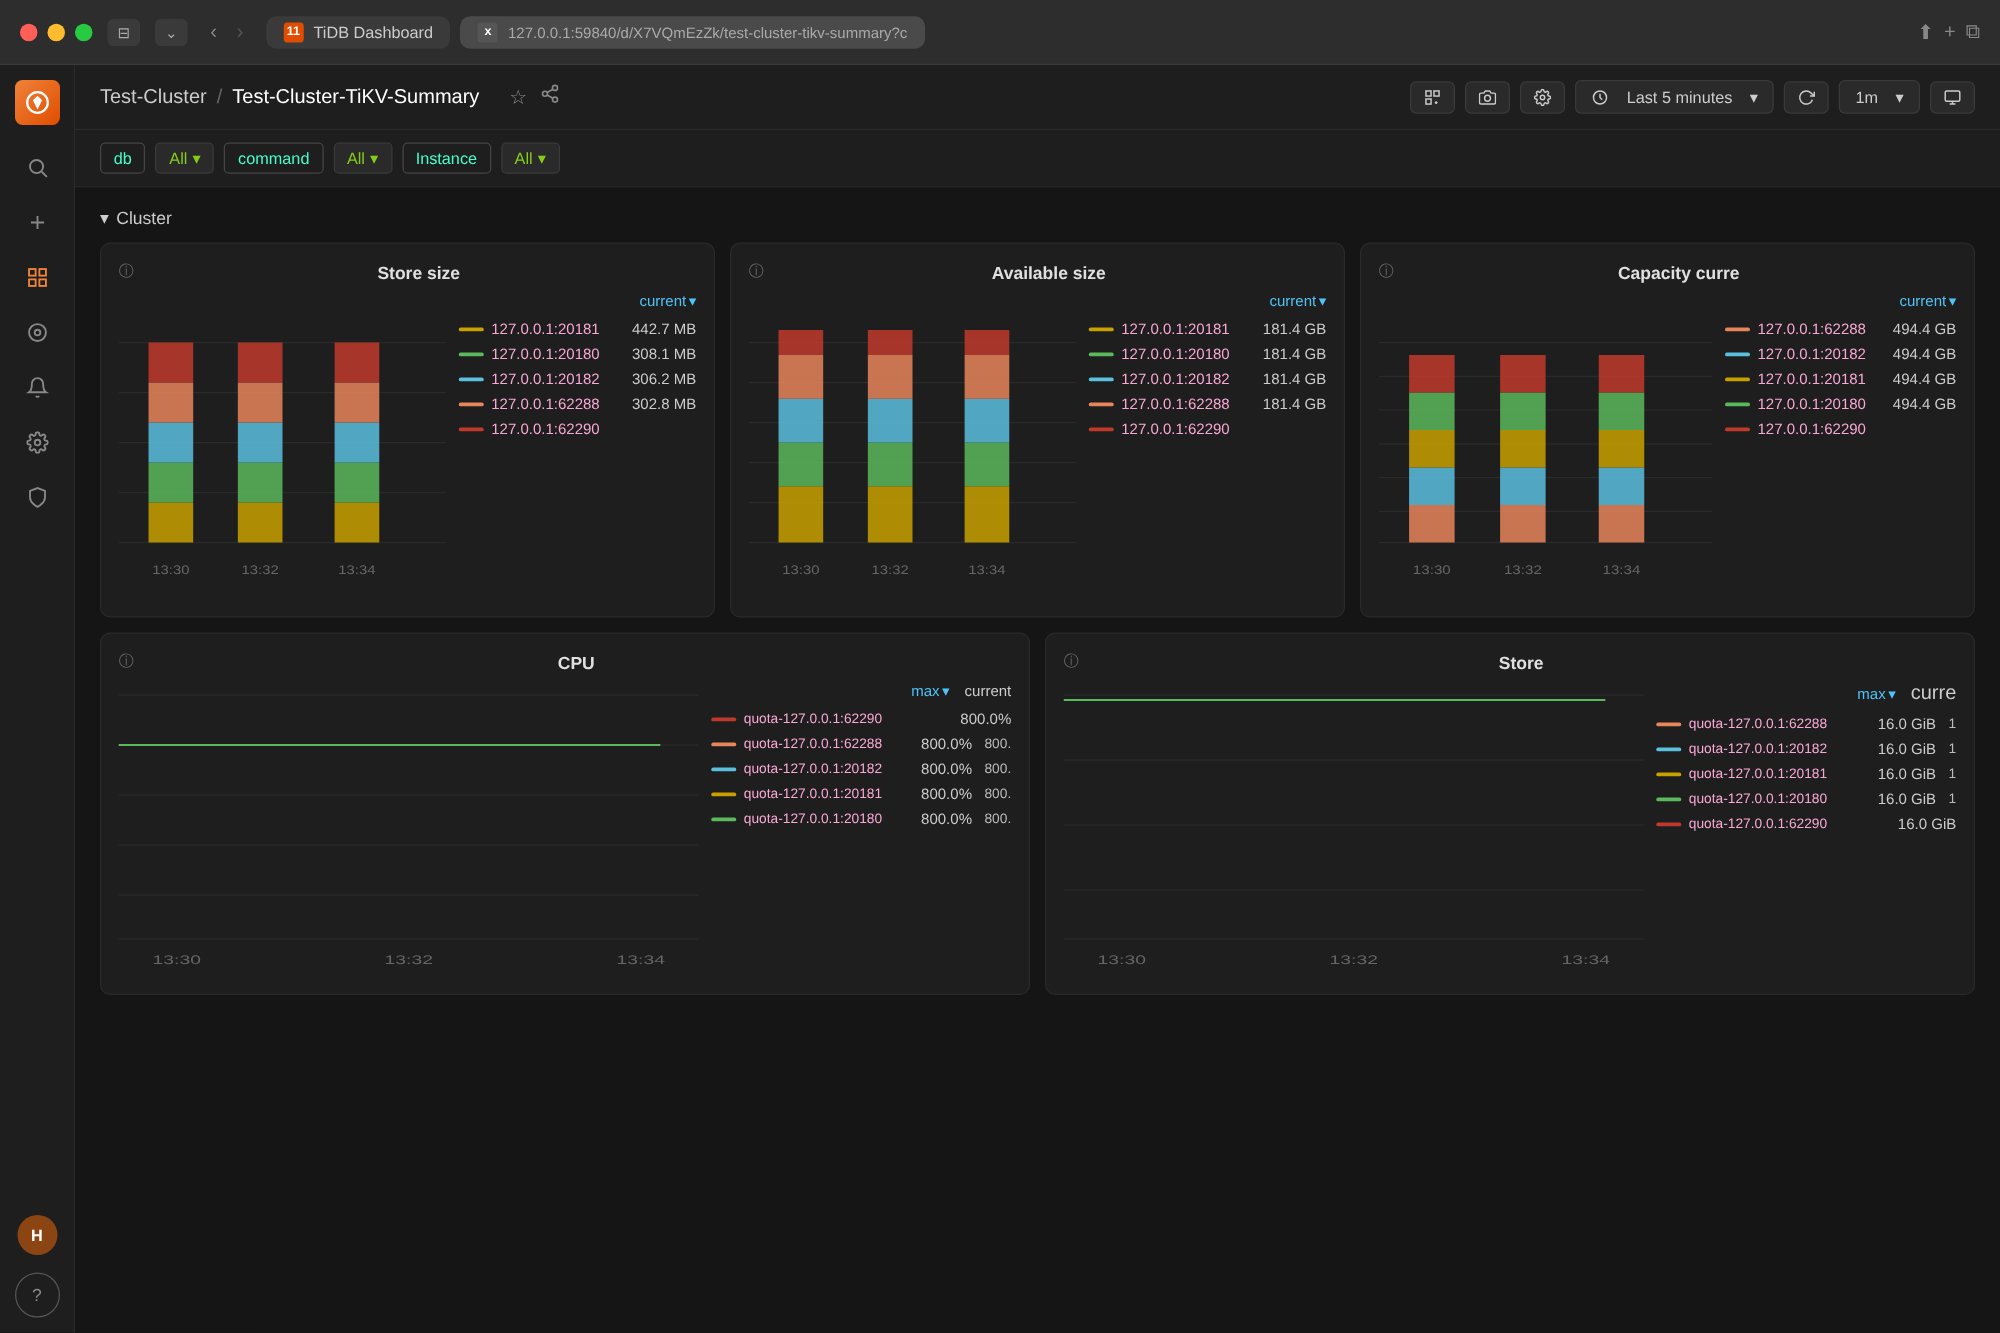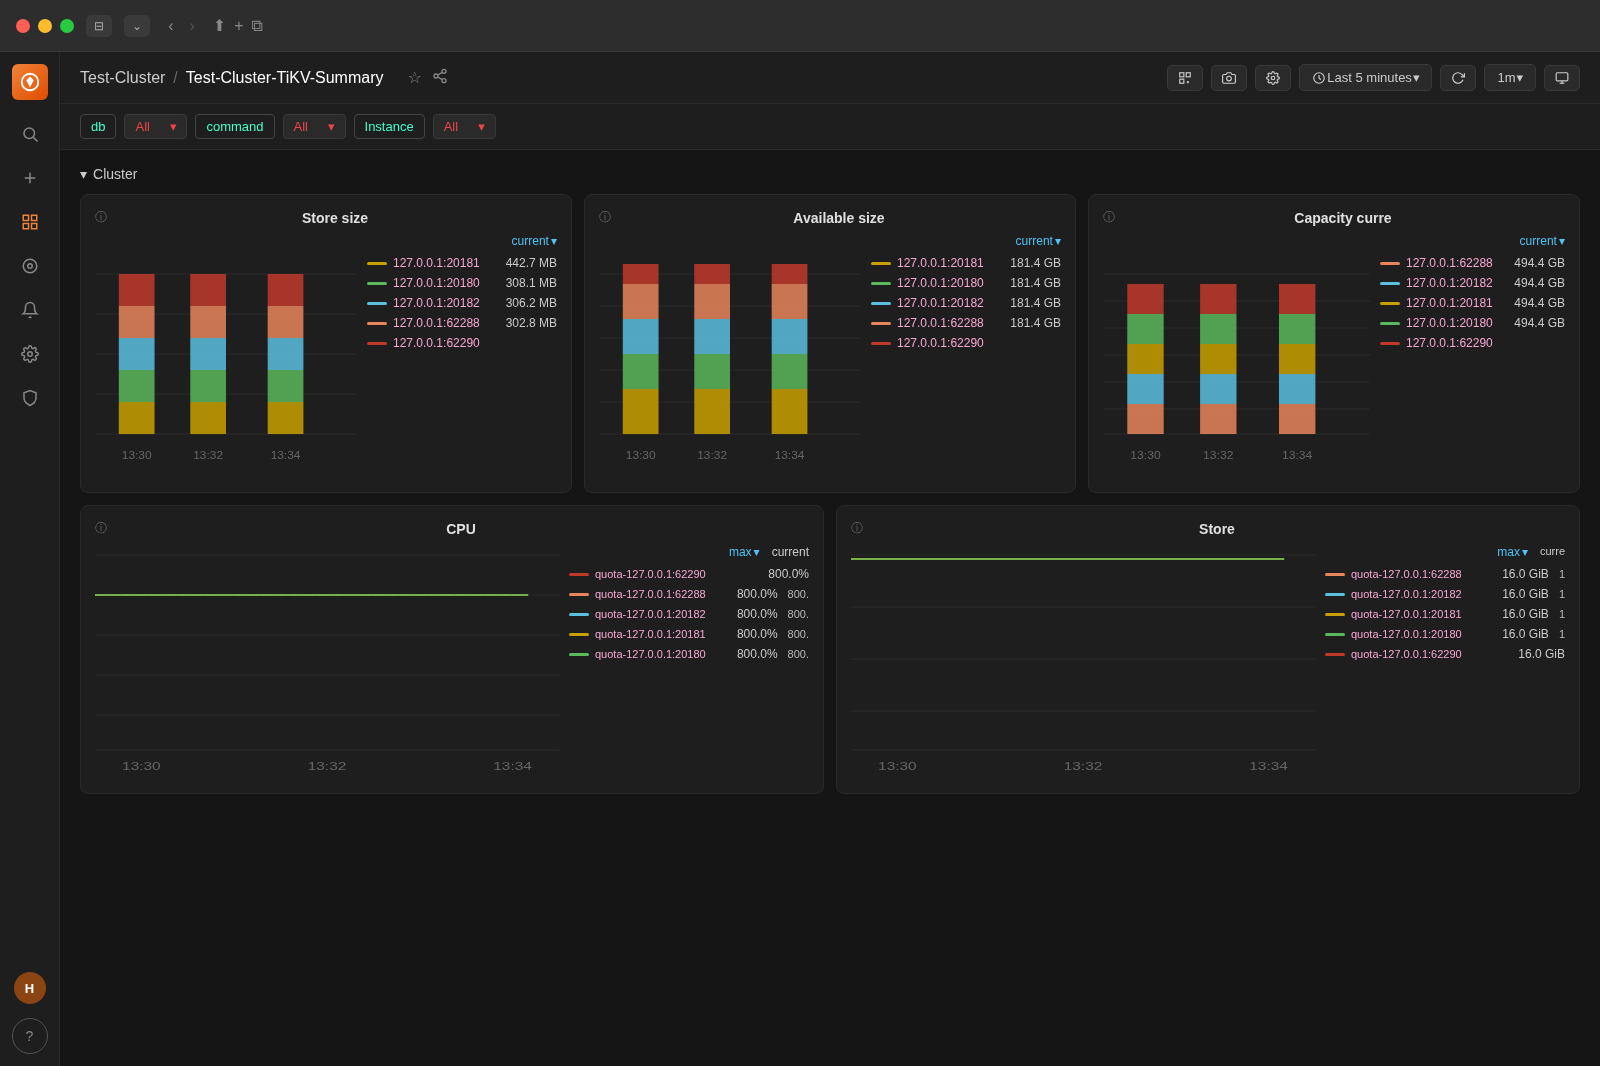--- a/index.html
+++ b/index.html
@@ -68,34 +68,34 @@
       display: flex;
       align-items: center;
       padding: 0 20px;
       gap: 12px;
     }
     .breadcrumb { display: flex; align-items: center; gap: 8px; font-size: 16px; color: #ccc; }
     .top-bar-icons { display: flex; gap: 10px; align-items: center; margin-left: 12px; }
     .top-icon { color: #888; cursor: pointer; font-size: 16px; }
     .top-bar-right { margin-left: auto; display: flex; align-items: center; gap: 8px; }
     .tb-btn { background: #2a2a2a; border: 1px solid #3a3a3a; color: #ccc; border-radius: 5px; padding: 5px 10px; cursor: pointer; font-size: 13px; display: flex; align-items: center; gap: 5px; }
-    .time-selector { background: #2a2a2a; border: 1px solid #3a3a3a; color: #ccc; border-radius: 5px; padding: 5px 12px; cursor: pointer; font-size: 13px; display: flex; align-items: center; gap: 1px; }
+    .time-selector { background: #2a2a2a; border: 1px solid #3a3a3a; color: #ccc; border-radius: 5px; padding: 5px 12px; cursor: pointer; font-size: 13px; display: flex; align-items: center; gap: 14px; }
 
     
     .filter-bar {
       background: #1e1e1e;
       padding: 10px 20px;
       display: flex;
       align-items: center;
       gap: 8px;
       border-bottom: 1px solid #2a2a2a;
     }
     .filter-tag { background: #2a2a2a; border: 1px solid #3a3a3a; border-radius: 4px; padding: 4px 10px; font-size: 13px; color: #ccc; cursor: pointer; }
     .filter-tag.label-only { background: transparent; border-color: #444; color: #4fc; }
-    .filter-dropdown { background: #2a2a2a; border: 1px solid #3a3a3a; border-radius: 4px; padding: 4px 10px; font-size: 13px; color: #ef4444; cursor: pointer; display: flex; align-items: center; gap: 20px; }
+    .filter-dropdown { background: #2a2a2a; border: 1px solid #3a3a3a; border-radius: 4px; padding: 4px 10px; font-size: 13px; color: #84cc16; cursor: pointer; display: flex; align-items: center; gap: 4px; }
 
     
     .dashboard { flex: 1; overflow-y: auto; padding: 16px 20px; background: #151515; }
     .section-header { display: flex; align-items: center; gap: 6px; margin-bottom: 12px; font-size: 14px; color: #ccc; cursor: pointer; }
 
     
     .charts-row { display: flex; gap: 12px; margin-bottom: 12px; }
     .chart-card {
       background: #1e1e1e;
       border: 1px solid #2a2a2a;
@@ -130,20 +130,30 @@
   <div class="traffic-lights">
     <div class="tl tl-red"></div>
     <div class="tl tl-yellow"></div>
     <div class="tl tl-green"></div>
   </div>
   <button class="win-btn">⊟</button>
   <button class="win-btn">⌄</button>
   <div class="nav-arrows">
     <button class="nav-arrow">‹</button>
     <button class="nav-arrow" style="color:#555;">›</button>
+  </div>
+  <div class="tabs-bar">
+    <div class="tab">
+      <div class="tidb-icon">11</div>
+      <span>TiDB Dashboard</span>
+    </div>
+    <div class="tab active">
+      <div class="tidb-icon" style="background:#555;">x</div>
+      <span class="tab-url">127.0.0.1:59840/d/X7VQmEzZk/test-cluster-tikv-summary?c</span>
+    </div>
   </div>
   <div class="win-actions">
     <button class="win-action">⬆</button>
     <button class="win-action">+</button>
     <button class="win-action">⧉</button>
   </div>
 </div>
 
 <div class="app-layout">
 
@@ -652,21 +662,21 @@
                 <text x="150" y="225" fill="#666" font-size="10" text-anchor="middle">13:32</text>
                 <text x="270" y="225" fill="#666" font-size="10" text-anchor="middle">13:34</text>
               </svg>
             </div>
             <div style="min-width:240px;">
               <div style="display:flex;justify-content:flex-end;gap:12px;margin-bottom:8px;">
                 <span class="current-badge">
                   <span>max</span>
                   <span>▾</span>
                 </span>
-                <span style="color:#ccc;font-size:11px;">
+                <span style="color:#ccc;font-size:16px;">
                   <span>curre</span>
                 </span>
               </div>
               <div class="legend-item">
                 <div class="legend-line" style="background:#e8855a;"></div>
                 <span class="legend-label" style="font-size:11px;">quota-127.0.0.1:62288</span>
                 <span class="legend-value">16.0 GiB</span>
                 <span style="color:#bbb;font-size:11px;margin-left:4px;">1</span>
               </div>
               <div class="legend-item">

